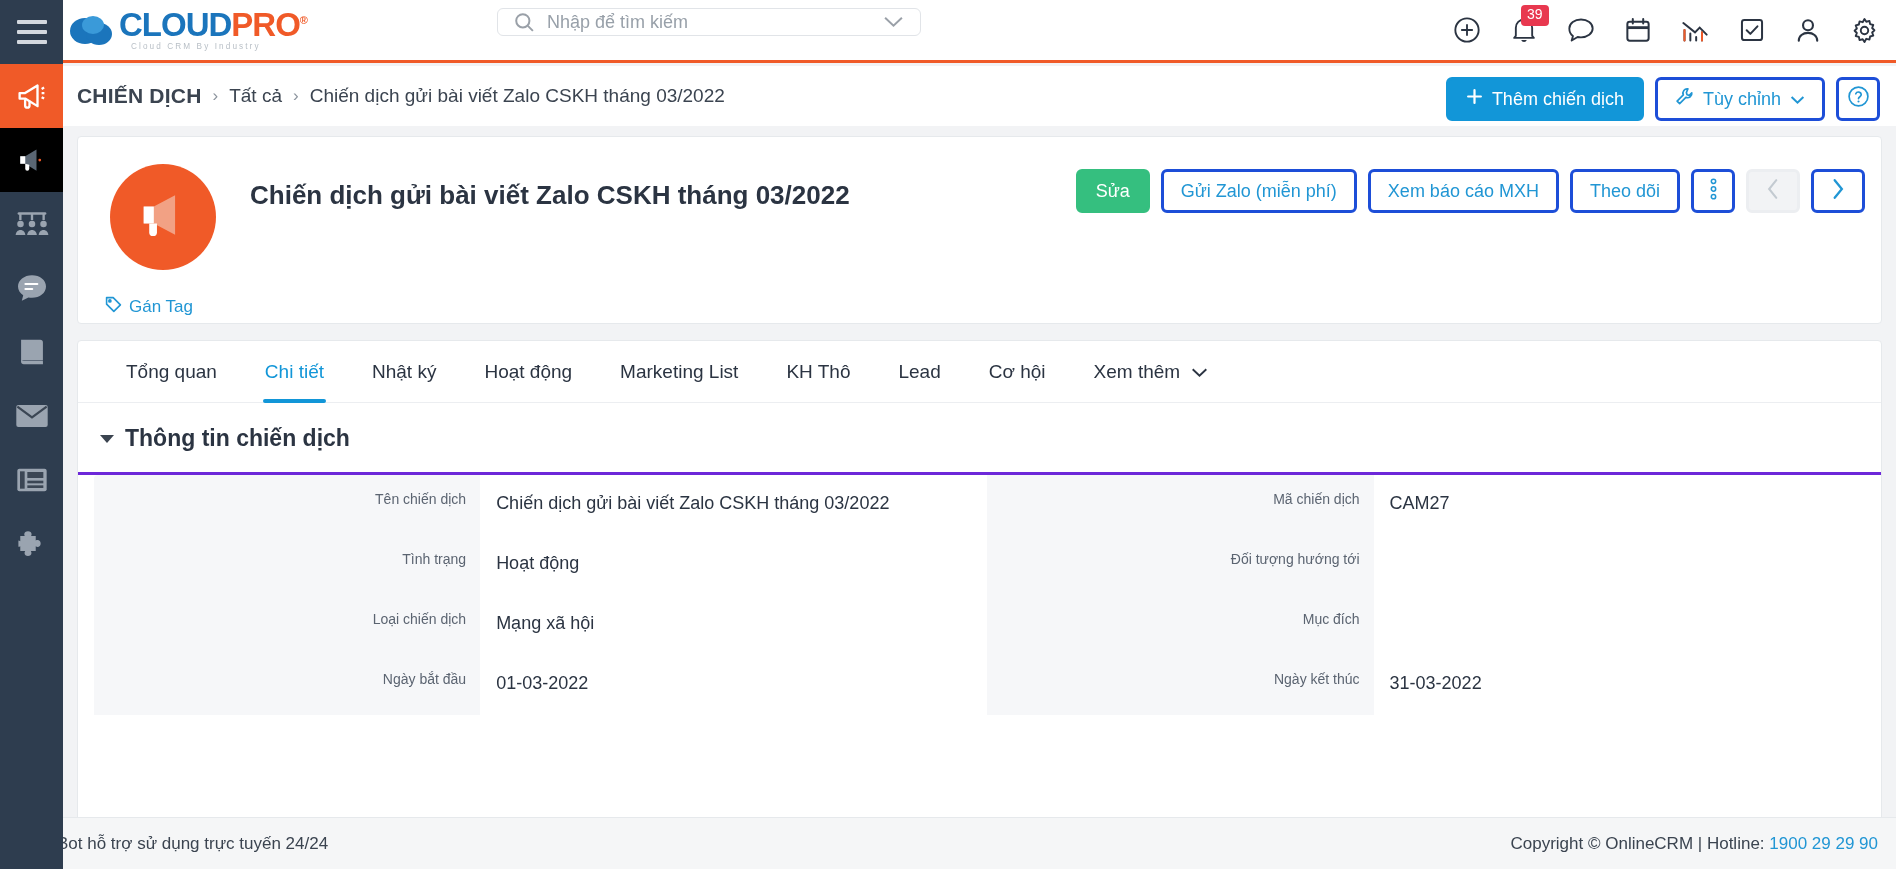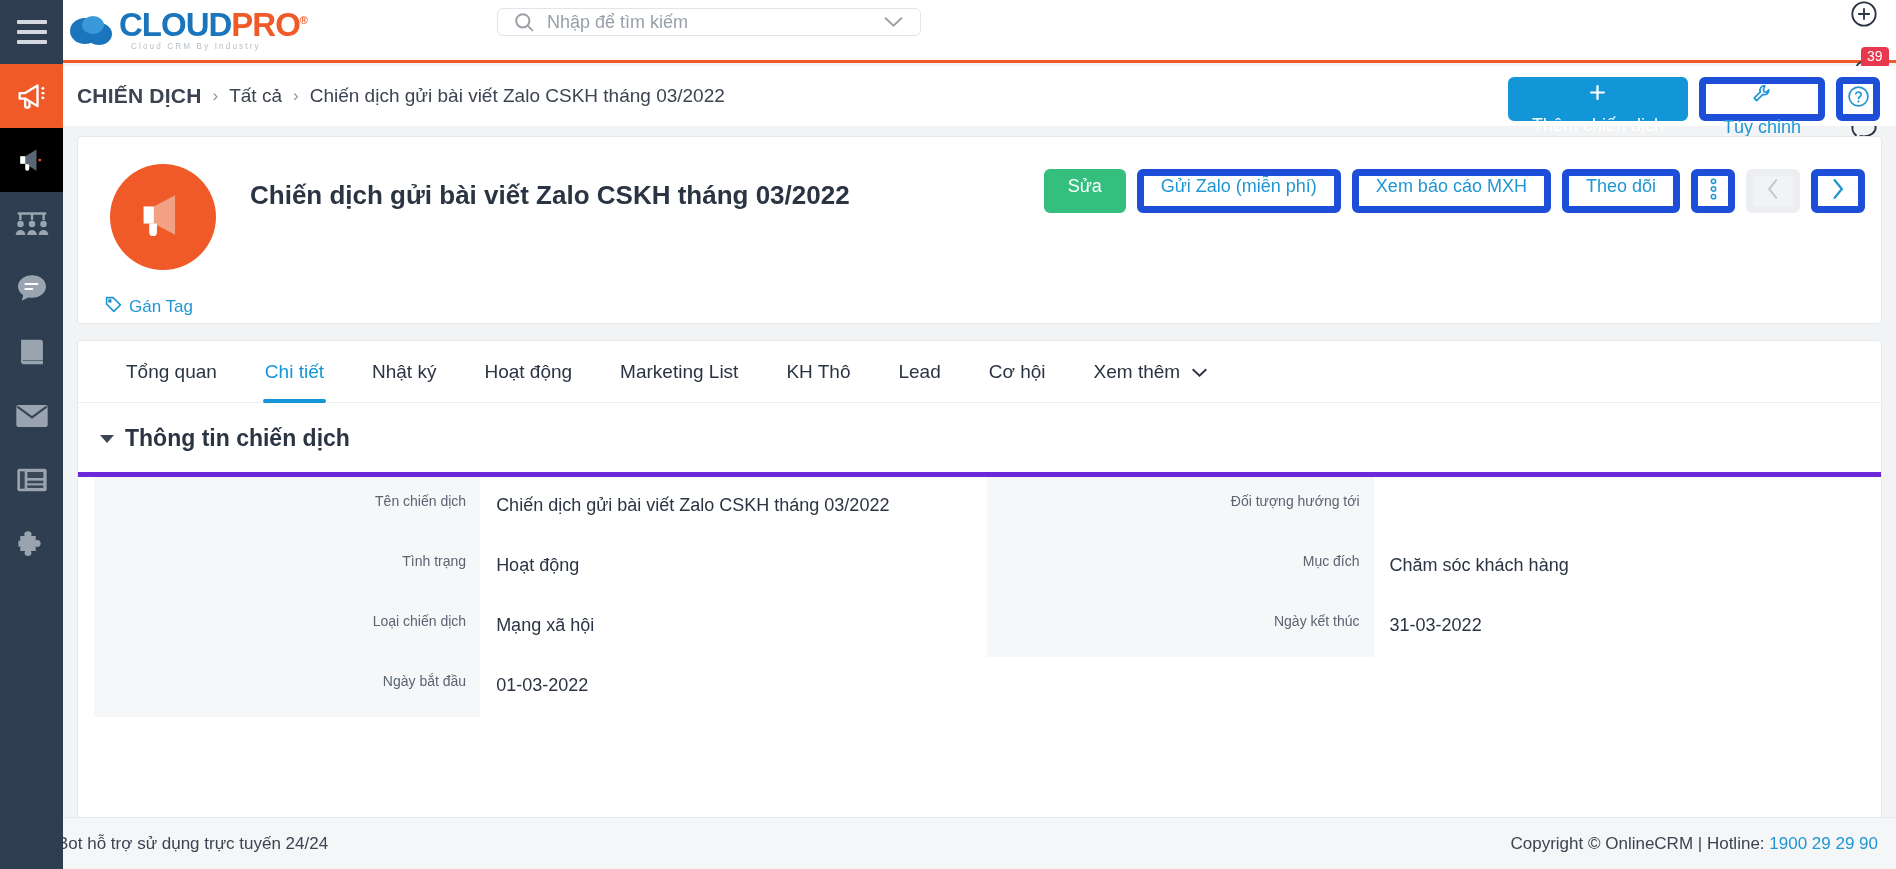--- a/index.html
+++ b/index.html
@@ -76,21 +76,21 @@
   .search-input {
     border: none; outline: none; flex: 1; margin-left: 12px;
     font-size: 18px; color: #3b4450;
     font-family: "Liberation Sans", sans-serif; background: transparent;
   }
   .search-input::placeholder { color: #98a0a9; }
   .search-chev { margin-right: 16px; cursor: pointer; display: flex; }
 
   .topicons {
     position: absolute; right: 18px; top: 0; height: 60px;
-    display: flex; align-items: center; gap: 30px; flex-direction: column;
+    display: flex; align-items: center; gap: 30px;
   }
   .ticon { position: relative; cursor: pointer; display: flex; align-items: center; }
   .badge {
     position: absolute; top: -11px; left: 10px;
     background: #e8384f; color: #fff; font-size: 14px;
     padding: 1px 6px 2px; border-radius: 4px; font-weight: 500;
     line-height: 1.25;
   }
 
   
@@ -108,25 +108,25 @@
   .crumb {
     font-size: 19px; color: #3b4450; cursor: pointer;
   }
   .crumb.last { cursor: default; }
 
   .actions {
     position: absolute; right: 16px; top: 11px;
     display: flex; align-items: center; gap: 11px;
   }
   .btn {
-    height: 44px; border-radius: 6px; border: 7px solid #1d4ed8;
+    height: 44px; border-radius: 6px; border: 3px solid #1d4ed8;
     background: #fff; color: #2196d4; font-size: 18px;
     display: flex; align-items: center; gap: 9px;
     padding: 0 17px; cursor: pointer;
-    font-family: "Liberation Sans", sans-serif; white-space: nowrap; flex-direction: column;
+    font-family: "Liberation Sans", sans-serif; white-space: nowrap;
   }
   .btn.primary {
     background: #1296d8; border-color: #1296d8; color: #fff; font-weight: 500;
   }
   .btn.icononly { padding: 0; width: 44px; justify-content: center; }
 
   
   .card {
     position: absolute; left: 14px; right: 14px;
     background: #fff; border: 1px solid #e6e9ec; border-radius: 4px;
@@ -170,21 +170,21 @@
   .tab.active { color: #1296d8; }
   .tab.active::after {
     content: ""; position: absolute; left: 22px; right: 22px; bottom: 0;
     height: 4px; background: #1296d8; border-radius: 2px;
   }
   .tab.more { display: flex; align-items: center; gap: 11px; }
 
   .section-title {
     display: flex; align-items: center; gap: 11px;
     padding: 22px 0 20px 22px; font-size: 23px; font-weight: bold; color: #2b3442;
-    border-bottom: 5px solid #6d28d9; cursor: pointer;
+    border-bottom: 3px solid #6d28d9; cursor: pointer;
   }
   .caret-down {
     width: 0; height: 0; border-left: 7px solid transparent;
     border-right: 7px solid transparent; border-top: 8px solid #3b4450;
   }
 
   .grid {
     display: flex; padding: 0 16px;
   }
   .col { width: 50%; }
@@ -568,26 +568,29 @@
           <div class="frow">
             <div class="flabel">Ngày bắt đầu</div>
             <div class="fvalue">01-03-2022</div>
           </div>
         </div>
 
         <div class="gap"></div>
 
         <div class="col right">
           <div class="frow">
+            <div class="flabel">Mã chiến dịch</div>
+            <div class="fvalue">CAM27</div>
+          </div>
+          <div class="frow">
             <div class="flabel">Đối tượng hướng tới</div>
             <div class="fvalue"></div>
           </div>
           <div class="frow">
             <div class="flabel">Mục đích</div>
-            <div class="fvalue">Chăm sóc khách hàng</div>
           </div>
           <div class="frow">
             <div class="flabel">Ngày kết thúc</div>
             <div class="fvalue">31-03-2022</div>
           </div>
         </div>
       </div>
     </div>
   </div>
 

